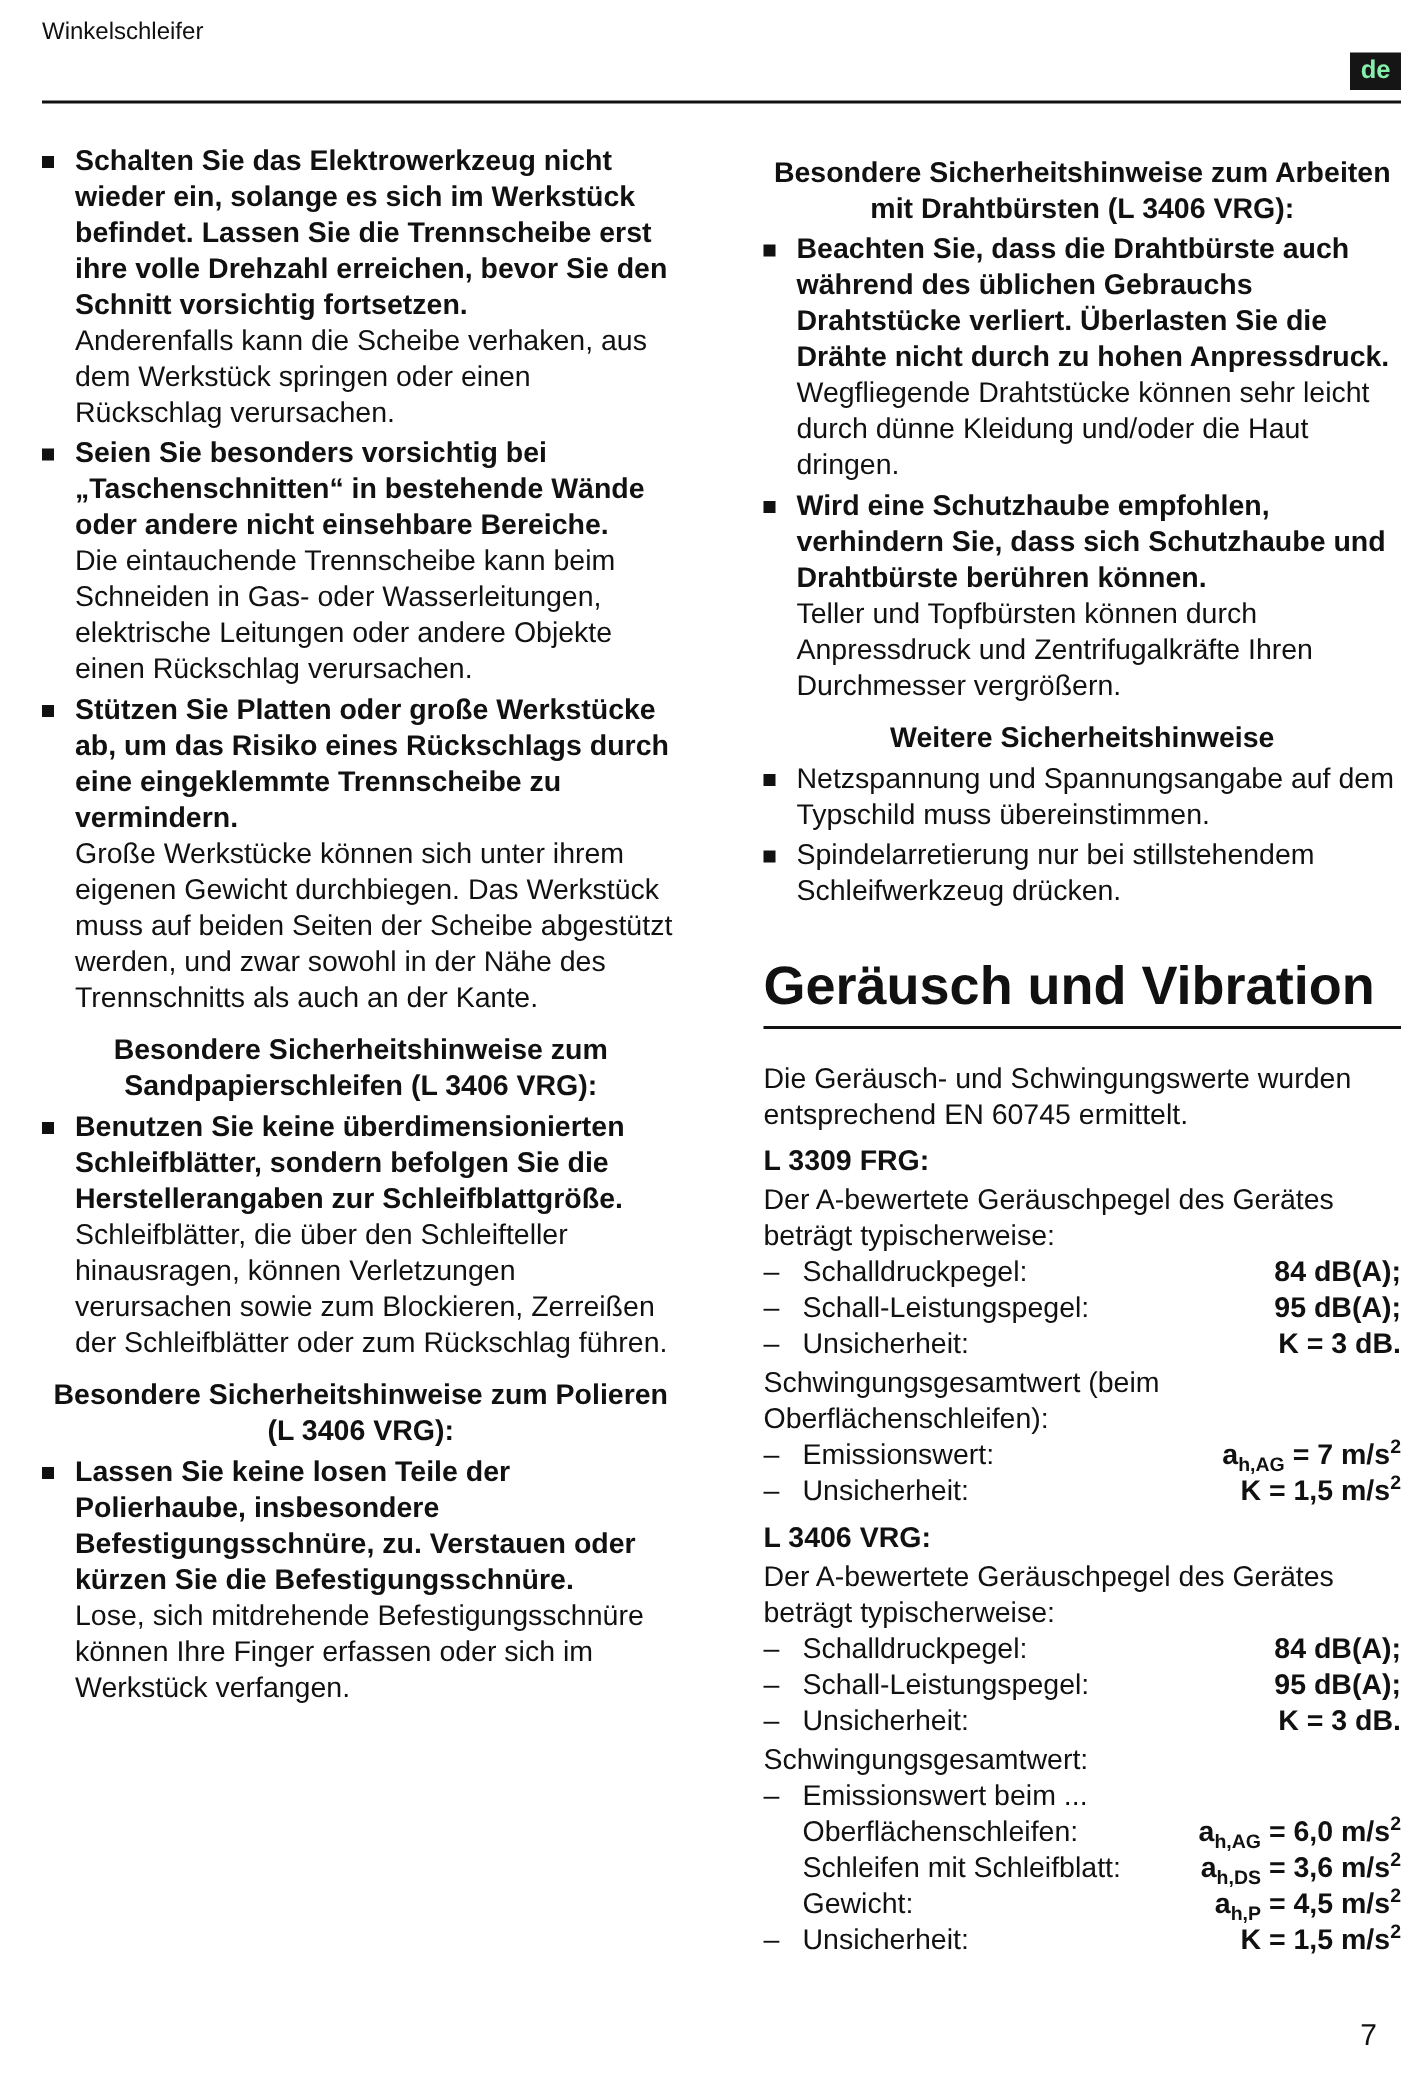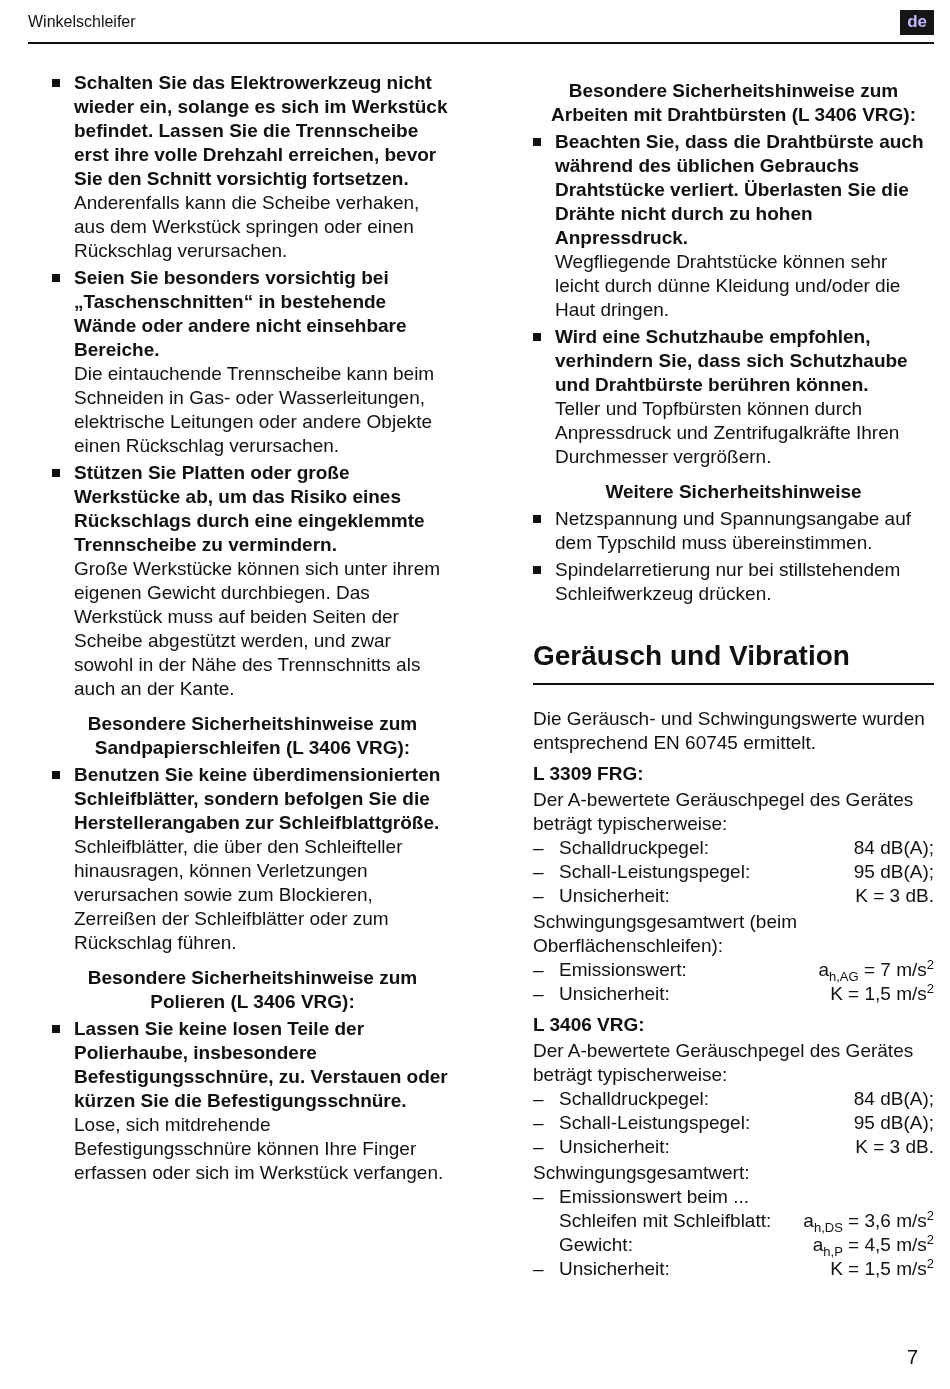--- a/index.html
+++ b/index.html
@@ -13,42 +13,42 @@
     position:relative;
     overflow:hidden;
   }
   .page { padding:10px 16px 0 28px; height:100%; position:relative; }
   .header {
     display:flex; justify-content:space-between; align-items:flex-start;
     padding-bottom:7px; border-bottom:2.5px solid #111;
   }
   .header-title { font-size:16px; line-height:24px; }
   .badge {
-    background:#151515; color:#c4b5fd; font-weight:bold;
-    font-size:17px; line-height:20px; padding:2px 7px 3px;
+    background:#151515; color:#86efac; font-weight:bold;
+    font-size:17px; line-height:20px; padding:2px 7px 3px;margin-top:25px;
   }
   .columns { display:flex; gap:56px; padding-top:24px; }
-  .col { flex:1; min-width:0;margin-left:24px; }
+  .col { flex:1; min-width:0; }
   .block { margin:0; }
   .bullet { display:flex; margin-top:3px; }
   .bullet-marker { flex:0 0 8px; width:8px; height:8px; background:#111; margin-top:8px; margin-right:14px; }
   .bullet-body { flex:1; }
   .b { font-weight:bold; }
   .heading { font-weight:bold; margin-top:11px; margin-bottom:2px;text-align:center; }
   .subheading { font-weight:bold; margin-top:7px; }
   .para { margin-top:2px; }
   .section-title {
-    font-size:28px; line-height:32px; font-weight:bold;
+    font-size:36px; line-height:32px; font-weight:bold;
     margin-top:34px; padding-bottom:11px; border-bottom:2px solid #111;
     margin-bottom:22px;
   }
   .row { display:flex; align-items:baseline; }
   .dash { flex:0 0 26px; }
   .row.indent { padding-left:26px; }
-  .row-value { margin-left:auto; text-align:left; white-space:nowrap; }
+  .row-value { margin-left:auto; text-align:left; white-space:nowrap;font-weight:bold; }
   sub, sup { font-size:13px; line-height:0; }
   .page-number { position:absolute; right:32px; bottom:20px; font-size:20px; }
 </style>
 </head>
 <body>
 
 <div class="page">
   <div class="header">
     <span class="header-title">Winkelschleifer</span>
     <span class="badge">de</span>
@@ -169,20 +169,24 @@
           <span class="dash">–</span>
           <span class="row-label">Unsicherheit:</span>
           <span class="row-value"><span>K = 3 dB.</span></span>
         </div>
         <div class="block para">Schwingungsgesamtwert:</div>
         <div class="block row">
           <span class="dash">–</span>
           <span class="row-label">Emissionswert beim ...</span>
         </div>
         <div class="block row indent">
+          <span class="row-label">Oberflächenschleifen:</span>
+          <span class="row-value"><span>a</span><sub>h,AG</sub><span> = 6,0 m/s</span><sup>2</sup></span>
+        </div>
+        <div class="block row indent">
           <span class="row-label">Schleifen mit Schleifblatt:</span>
           <span class="row-value"><span>a</span><sub>h,DS</sub><span> = 3,6 m/s</span><sup>2</sup></span>
         </div>
         <div class="block row indent">
           <span class="row-label">Gewicht:</span>
           <span class="row-value"><span>a</span><sub>h,P</sub><span> = 4,5 m/s</span><sup>2</sup></span>
         </div>
         <div class="block row">
           <span class="dash">–</span>
           <span class="row-label">Unsicherheit:</span>

